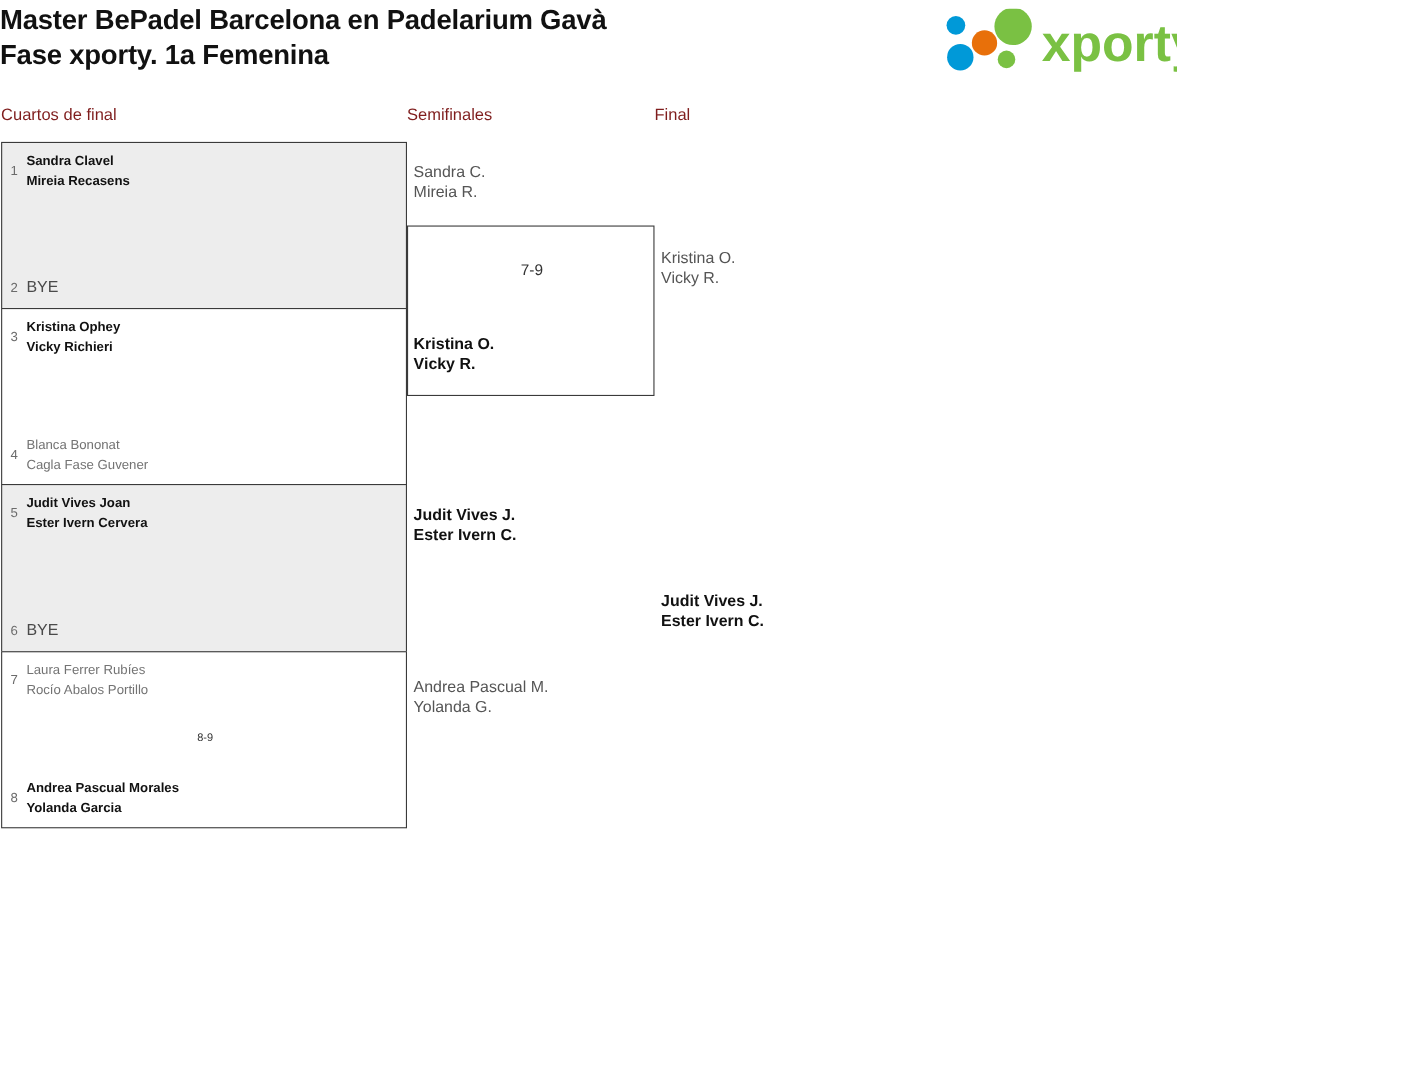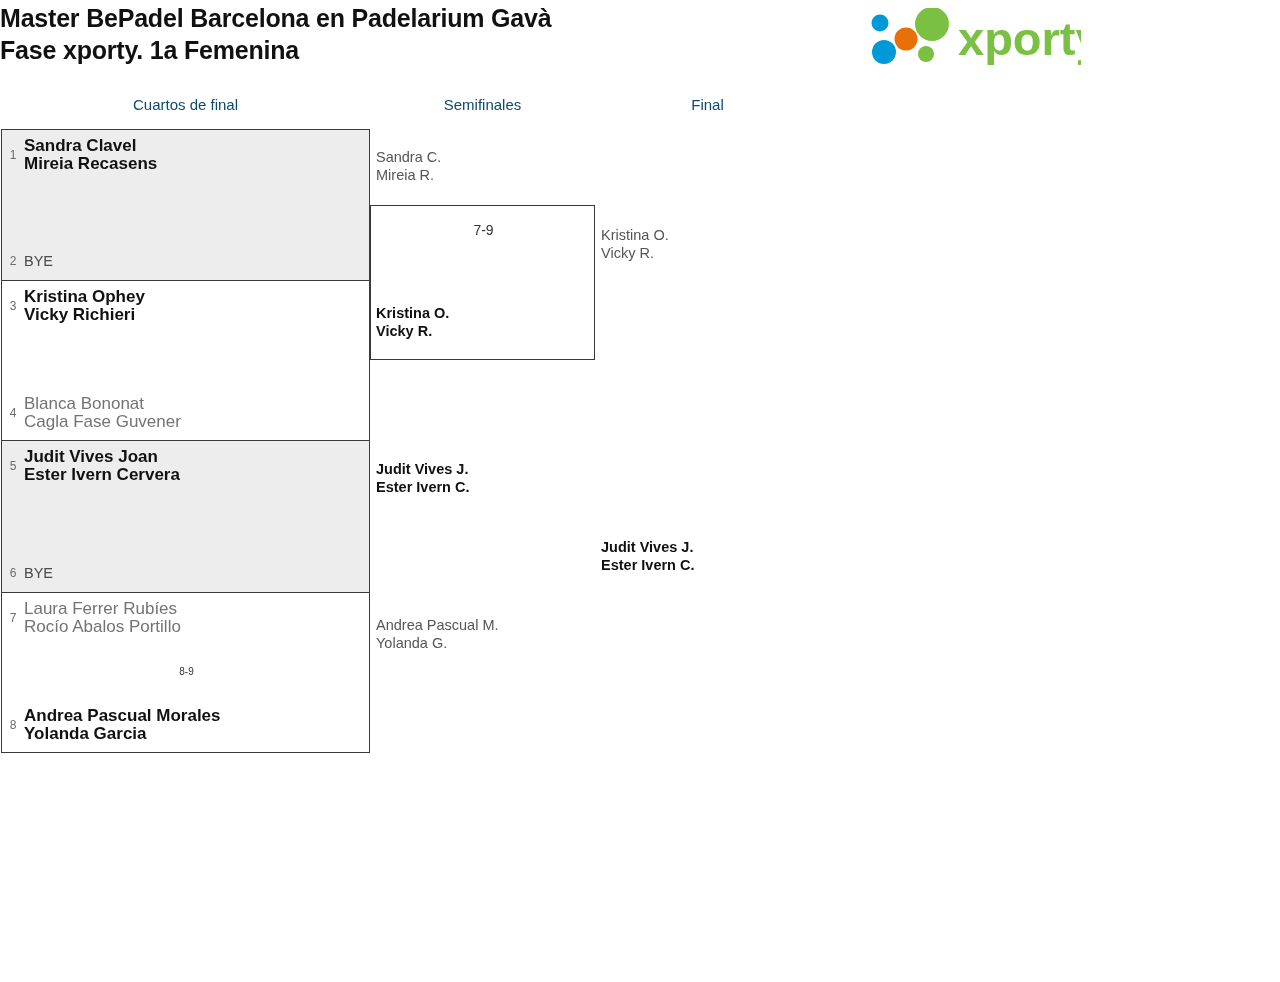--- a/index.html
+++ b/index.html
@@ -5,34 +5,34 @@
   html,body{margin:0;padding:0;}
   body{
     width:1280px;height:982px;
     background:#ffffff;
     font-family:"Liberation Sans", sans-serif;
     color:#1a1a1a;
     position:relative;
     overflow:hidden;
   }
   
-  .page-header{position:absolute;left:0;top:0;width:1076px;height:92px;padding-left:11px;}
+  .page-header{position:absolute;left:0;top:0;width:1076px;height:92px;}
   .title-block{position:absolute;left:0;top:2px;}
   .title-line{
     font-size:25px;font-weight:700;line-height:32px;color:#111111;
     letter-spacing:-0.2px;white-space:nowrap;
   }
   .brand-logo{position:absolute;right:6px;top:8px;width:222px;height:58px;}
   .brand-logo svg{display:block;}
 
   
   .round-headers{position:absolute;left:0;top:96px;width:1280px;height:28px;}
   .round-header{
-    position:absolute;top:0;font-size:15px;color:#0c4a6e;
-    text-align:center;white-space:nowrap;
+    position:absolute;top:0;font-size:15px;color:#7f1d1d;
+    white-space:nowrap;
   }
   #rh-0{left:1px;width:369px;}
   #rh-1{left:370px;width:225px;}
   #rh-2{left:595px;width:225px;}
 
   
   .bracket{position:absolute;left:0;top:0;width:1280px;height:982px;}
 
   .match{position:absolute;box-sizing:border-box;}
 
@@ -66,21 +66,21 @@
   #m-fn-0{top:284px;height:309px;}
 
   
   .team{position:absolute;display:flex;align-items:flex-start;}
   .seed{
     width:22px;flex:0 0 22px;text-align:center;
     font-size:12px;color:#6b6b6b;line-height:18px;
     padding-top:9px;
   }
   .names{display:flex;flex-direction:column;}
-  .name{font-size:17px;line-height:18px;white-space:nowrap;}
+  .name{font-size:12px;line-height:18px;white-space:nowrap;}
   .winner .name{font-weight:700;color:#111111;}
   .loser  .name{font-weight:400;color:#737373;}
   .bye .name{font-weight:400;color:#4a4a4a;font-size:14.5px;}
   .bye .names{padding-top:0;}
 
   
   .qf .team.top{left:0;top:7px;}
   .qf .team.bot{left:0;bottom:9px;}
   .qf .team.bye-slot{left:0;bottom:9px;}
   .qf .team.bye-slot .seed{padding-top:0;}
@@ -207,21 +207,21 @@
     </div>
   </div>
 
   <div class="sf-team loser" style="left:376px;top:148px;">
     <div class="names">
       <div class="name">Sandra C.</div>
       <div class="name">Mireia R.</div>
     </div>
   </div>
   <div class="match sf" id="m-sf-0">
-    <div class="score" style="top:16px;">7-9</div>
+    <div class="score" style="top:31px;">7-9</div>
   </div>
   <div class="sf-team winner" style="left:376px;top:304px;">
     <div class="names">
       <div class="name">Kristina O.</div>
       <div class="name">Vicky R.</div>
     </div>
   </div>
 
   <div class="sf-team winner" style="left:376px;top:460px;">
     <div class="names">

